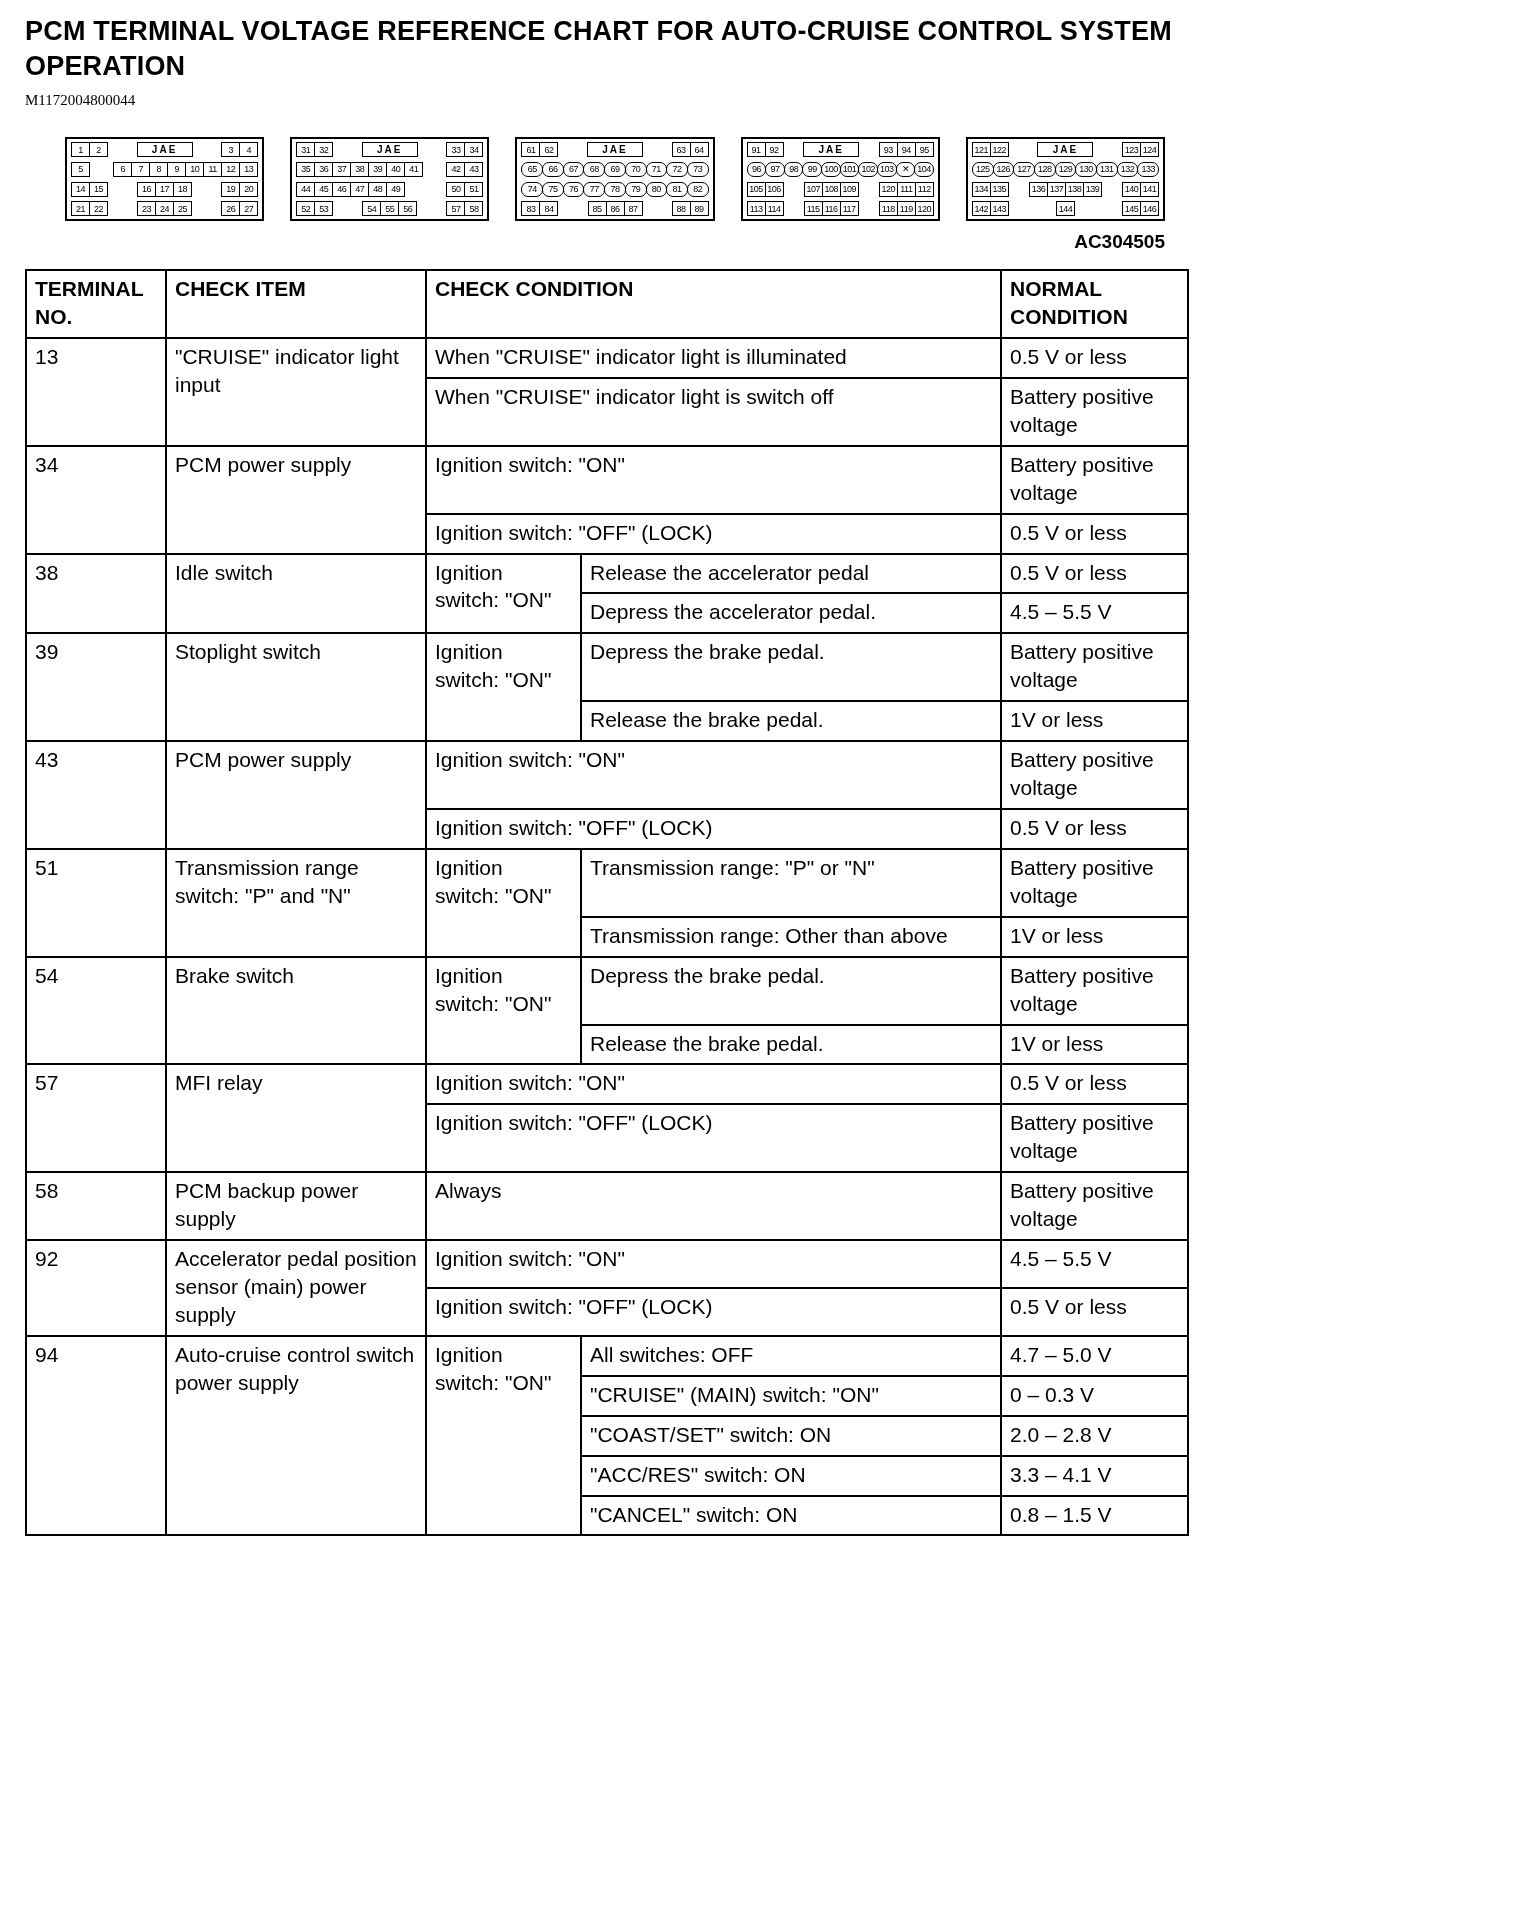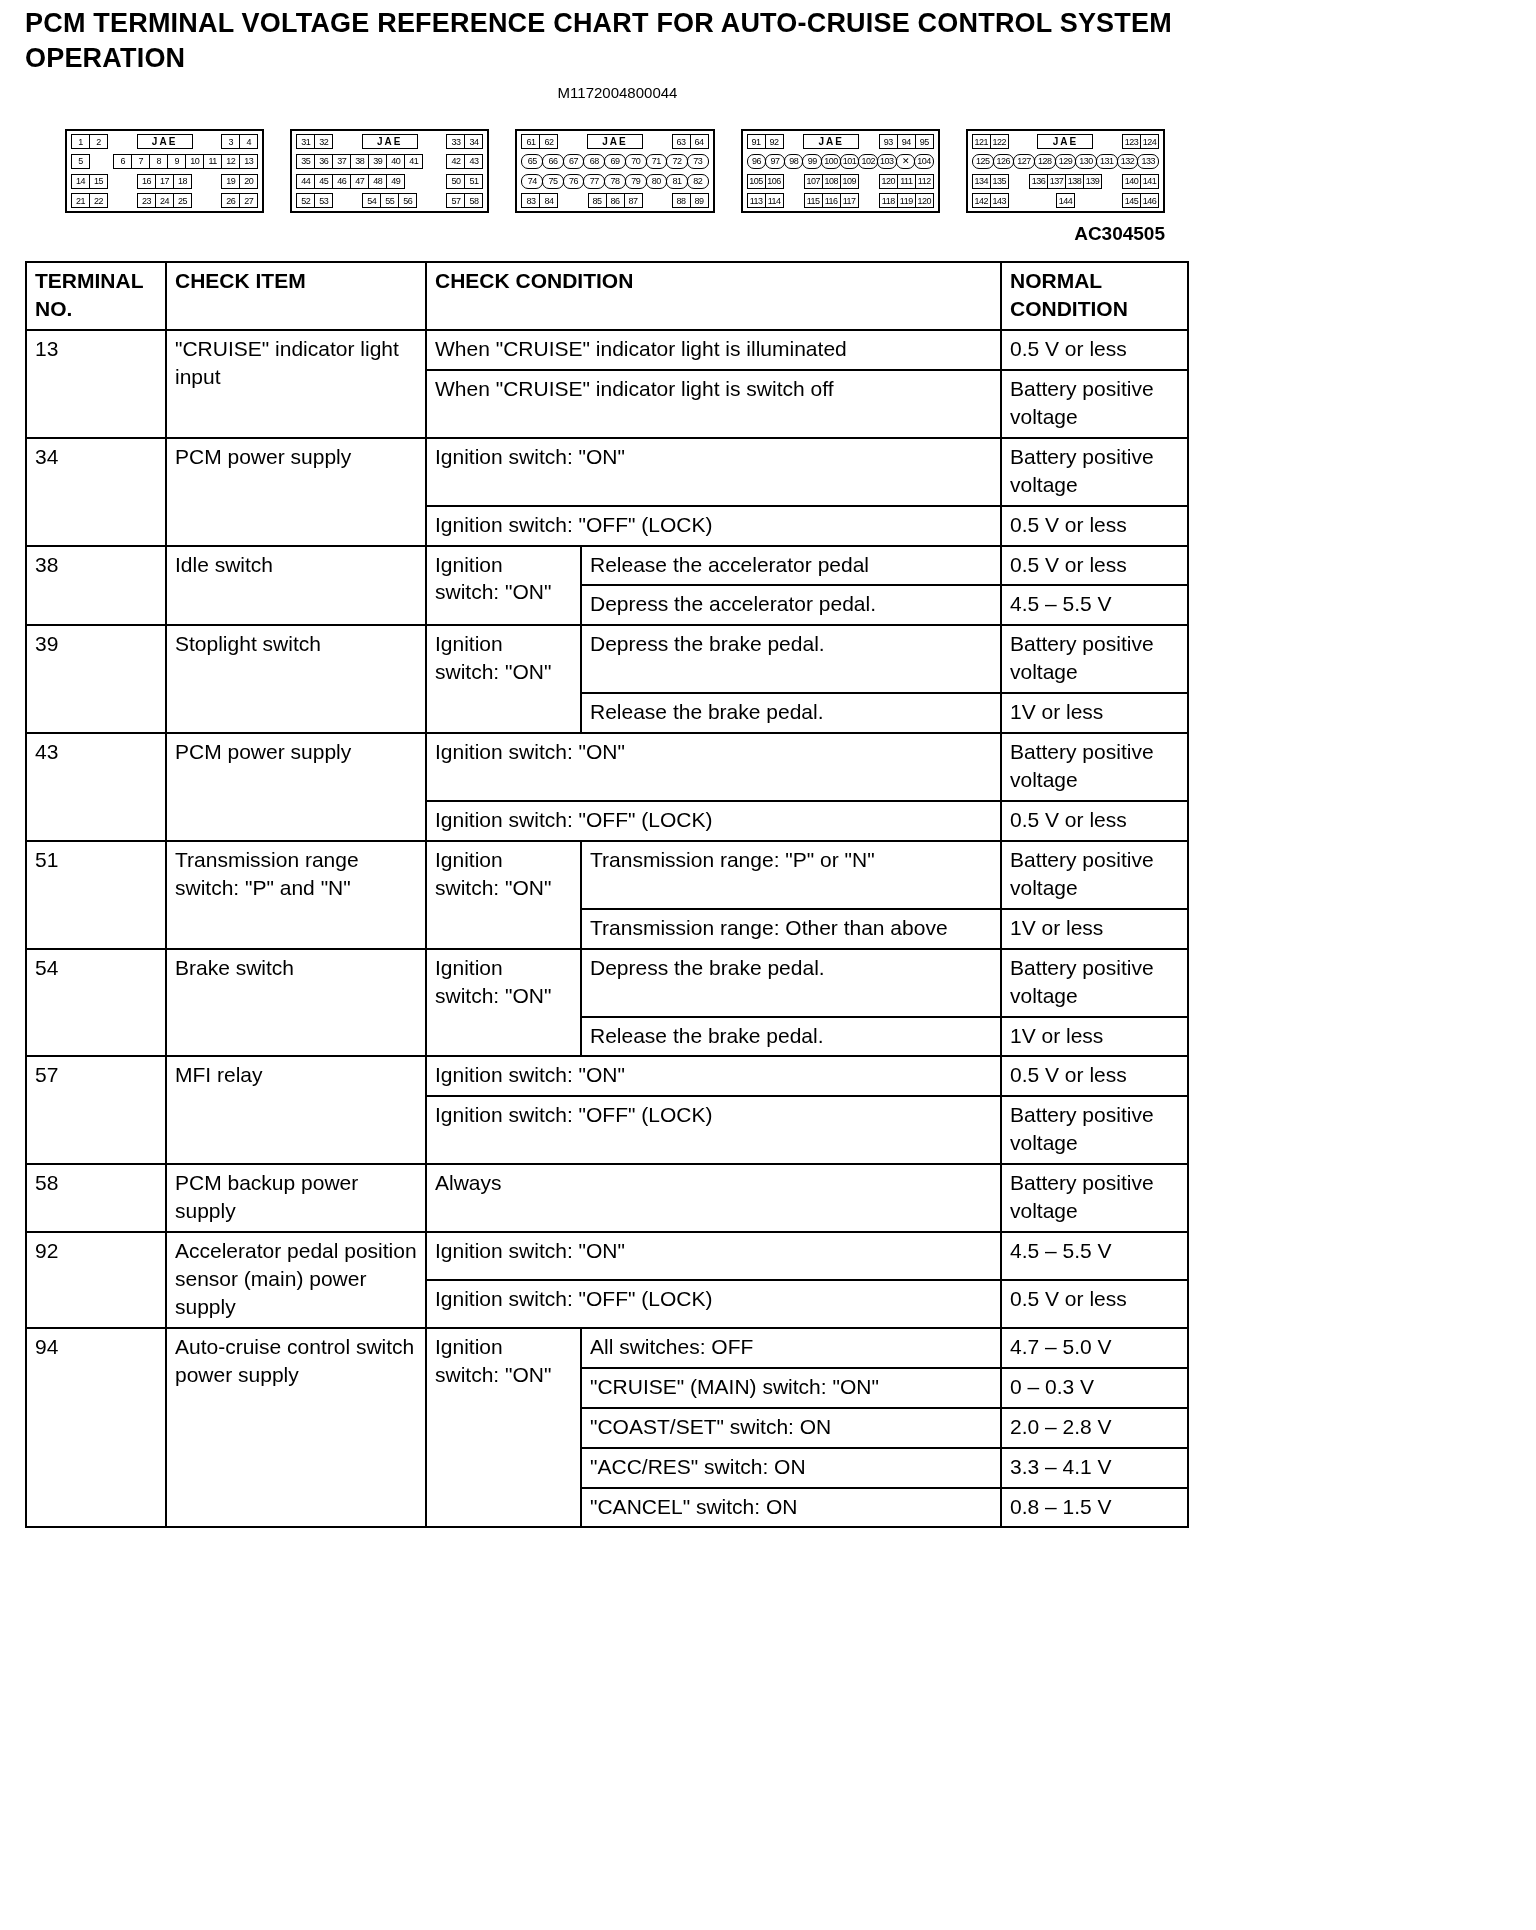--- a/index.html
+++ b/index.html
@@ -3,35 +3,36 @@
 <meta charset="utf-8">
 <style>
   * { box-sizing: border-box; }
   html, body { margin: 0; padding: 0; background: #ffffff; }
   body {
     width: 1536px;
     min-height: 1930px;
     font-family: "Liberation Sans", sans-serif;
     color: #000;
   }
-  .page { padding: 6px 25px; }
+  .page { padding: 14px 25px; }
 
   .title {
     margin: 0;
     font-size: 27px;
     font-weight: bold;
     line-height: 1.30;
     max-width: 1150px;
     letter-spacing: 0.2px;
   }
   .doc-code {
     width: 1185px;
-    text-align: center;
+    text-align: left;
     font-size: 15px;
     margin-top: 8px;
+    font-family: Liberation Serif, serif;
   }
 
   .connector-strip {
     margin: 28px 0 0 40px;
     width: 1100px;
     display: flex;
     gap: 26px;
   }
   .connector {
     flex: 1;

